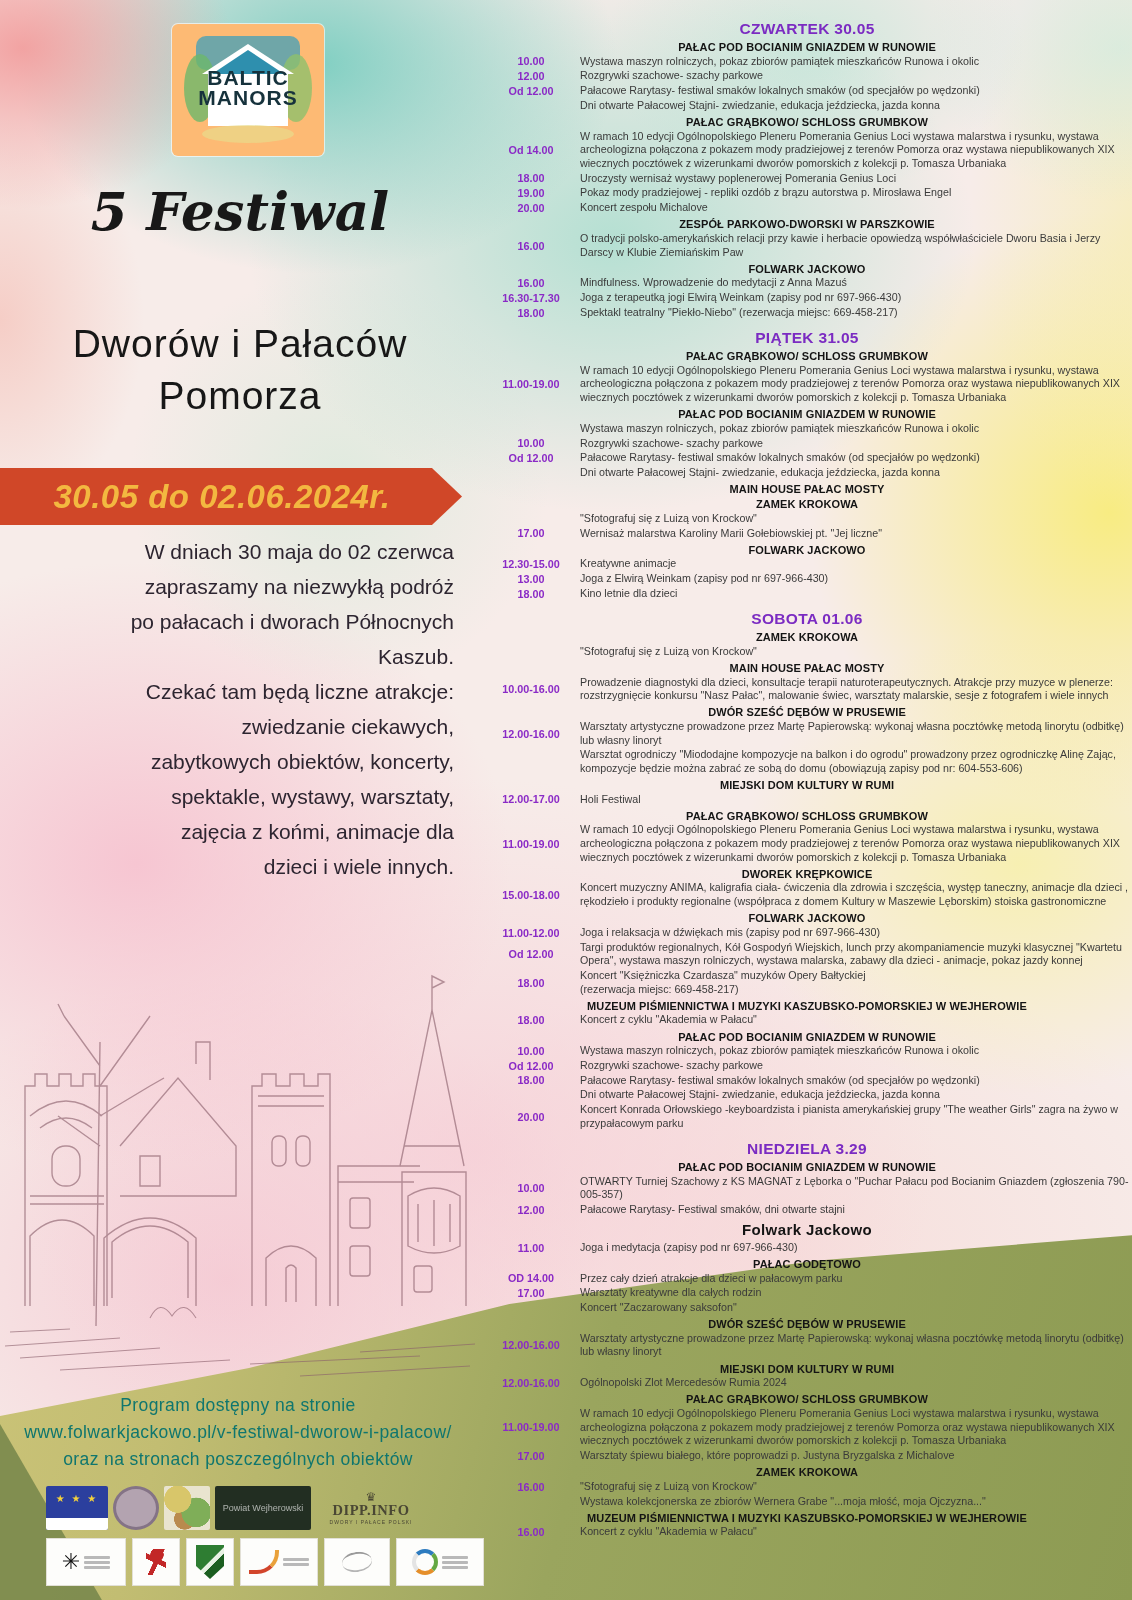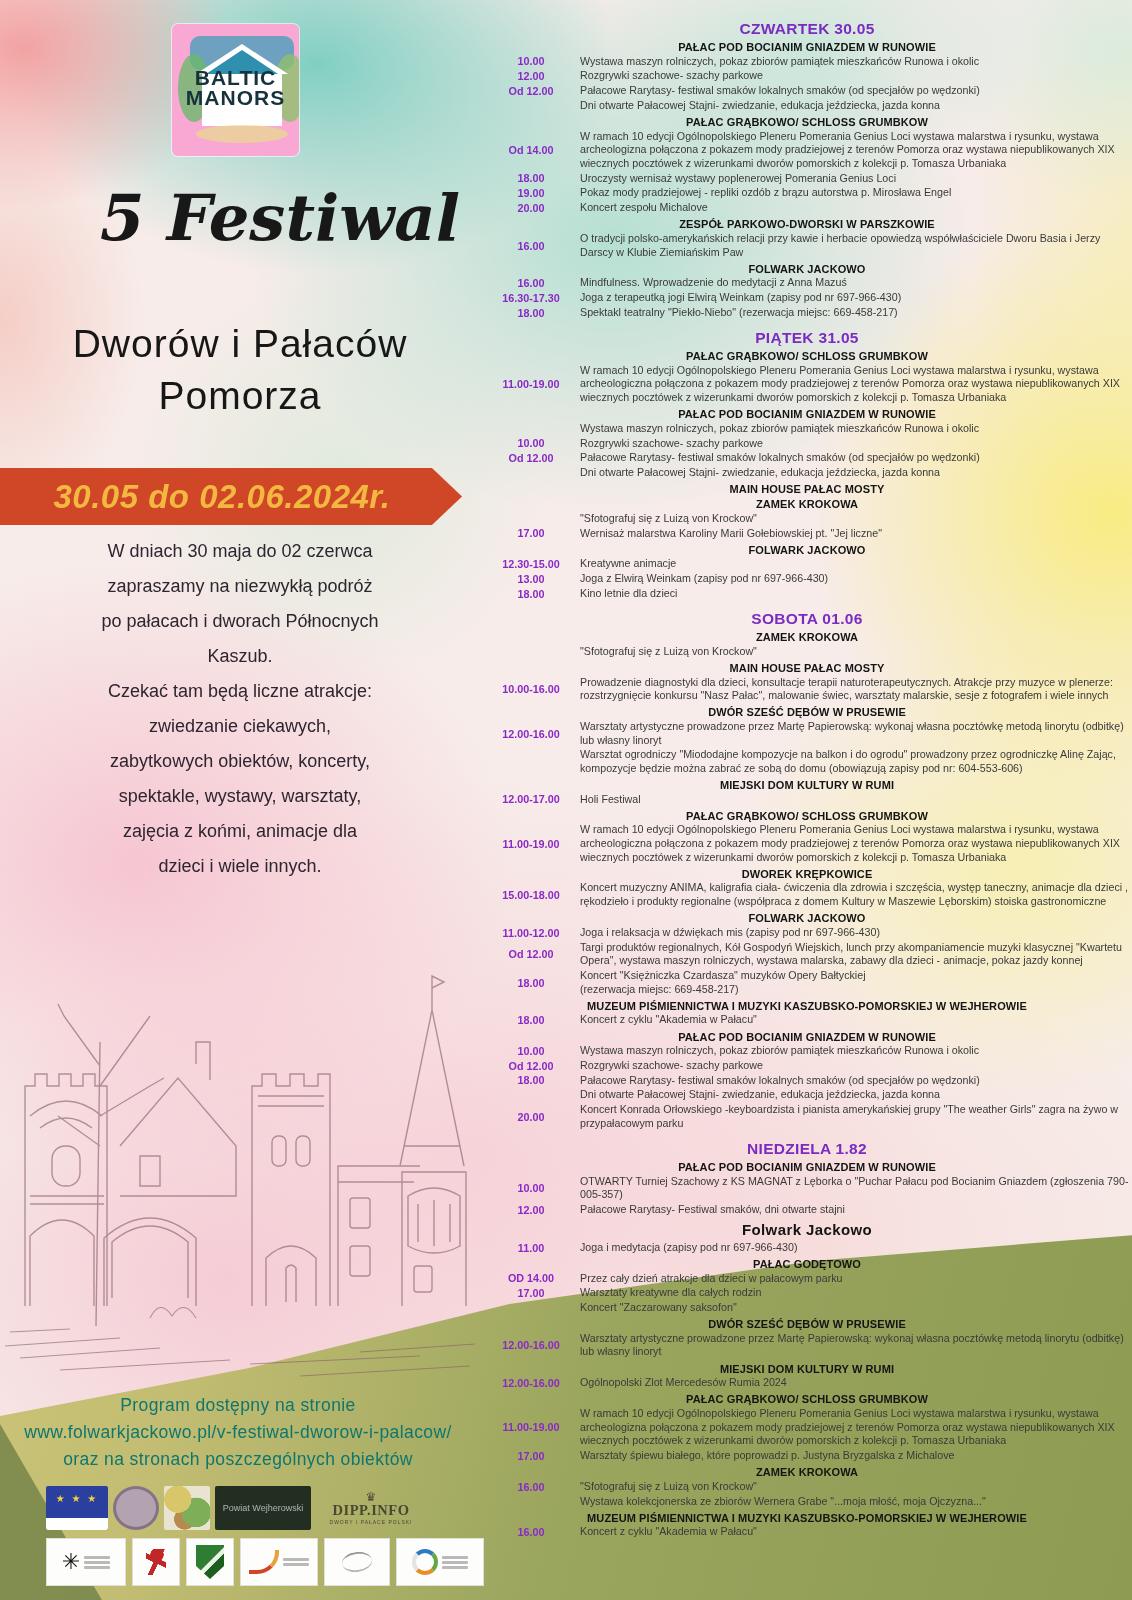--- a/index.html
+++ b/index.html
@@ -26,41 +26,41 @@
   }
   .bg-olive{position:absolute;inset:0;z-index:0;
     background:linear-gradient(105deg,#d8cd80 0%,#c2bd72 35%,#9aa55e 62%,#8d9b53 100%);
     clip-path:polygon(0 88.5%,22% 85.5%,45% 81.5%,72% 78.8%,100% 77.2%,100% 100%,0 100%);}
   .bg-olive-dark{position:absolute;inset:0;z-index:0;background:#74854a;opacity:.85;
     clip-path:polygon(0 89%,9% 100%,0 100%);}
 
   .layer{position:absolute;z-index:1;}
 
   
-  .logo-card{left:172px;top:24px;width:127px;height:132px;background:#f9a8d4;border-radius:6px;
+  .logo-card{left:172px;top:24px;width:152px;height:132px;background:#fdba74;border-radius:6px;
     box-shadow:0 0 0 1px rgba(255,255,255,.6);text-align:center;overflow:hidden;}
   .logo-art{margin-top:6px;}
   .logo-brand{position:absolute;left:0;right:0;top:44px;color:#16323c;font-weight:bold;
     font-size:21px;line-height:20px;letter-spacing:1px;}
   .logo-tagline{position:absolute;left:0;right:0;top:96px;font-family:"DejaVu Serif",serif;
     font-style:italic;font-size:13.5px;color:#24323a;margin-top:36px;}
 
   .title-script{left:0;top:180px;width:480px;text-align:center;
-    font-family:"DejaVu Serif",serif;font-style:italic;font-weight:bold;font-size:64px;color:#181818;margin-left:40px;}
+    font-family:"DejaVu Serif",serif;font-style:italic;font-weight:bold;font-size:53px;color:#181818;}
   .title-hand{left:0;top:318px;width:480px;text-align:center;color:#171717;
     font-size:39px;line-height:52px;letter-spacing:1px;font-weight:500;}
 
   .banner{left:0;top:468px;width:462px;height:57px;background:#d04728;
     clip-path:polygon(0 0,93.5% 0,100% 50%,93.5% 100%,0 100%);
     display:flex;align-items:center;justify-content:center;}
   .banner-text{color:#f3b840;font-weight:bold;font-style:italic;font-size:33px;letter-spacing:.5px;
     padding-right:18px;}
 
-  .intro{left:26px;top:534px;width:428px;text-align:center;color:#2d2530;
-    font-size:18px;line-height:35px;white-space:pre-line;}
+  .intro{left:26px;top:534px;width:428px;text-align:right;color:#2d2530;
+    font-size:21px;line-height:35px;white-space:pre-line;}
 
   .castle{left:0;top:946px;opacity:.62;}
 
   .website{left:4px;top:1392px;width:468px;text-align:center;color:#0f766e;
     font-size:17.5px;line-height:27px;letter-spacing:.4px;font-weight:500;}
 
   .logos-row1{left:46px;top:1486px;display:flex;align-items:flex-start;gap:5px;}
   .logos-row2{left:46px;top:1538px;display:flex;align-items:flex-start;gap:6px;}
   .lg{border-radius:2px;position:relative;overflow:hidden;}
   .lg-eu{width:62px;height:44px;background:#2b3f9e;}
@@ -421,21 +421,21 @@
         <div class="event">
           <div class="time"></div>
           <div class="desc">Dni otwarte Pałacowej Stajni- zwiedzanie, edukacja jeździecka, jazda konna</div>
         </div>
         <div class="event">
           <div class="time">20.00</div>
           <div class="desc">Koncert Konrada Orłowskiego -keyboardzista i pianista amerykańskiej grupy "The weather Girls" zagra na żywo w przypałacowym parku</div>
         </div>
       </div>
       <div class="day">
-        <div class="day-title">NIEDZIELA 1.82</div>
+        <div class="day-title">NIEDZIELA 3.29</div>
         <div class="venue">PAŁAC POD BOCIANIM GNIAZDEM W RUNOWIE</div>
         <div class="event">
           <div class="time">10.00</div>
           <div class="desc">OTWARTY Turniej Szachowy z KS MAGNAT z Lęborka o "Puchar Pałacu pod Bocianim Gniazdem (zgłoszenia 790-005-357)</div>
         </div>
         <div class="event">
           <div class="time">12.00</div>
           <div class="desc">Pałacowe Rarytasy- Festiwal smaków, dni otwarte stajni</div>
         </div>
         <div class="venue venue-script">Folwark Jackowo</div>

